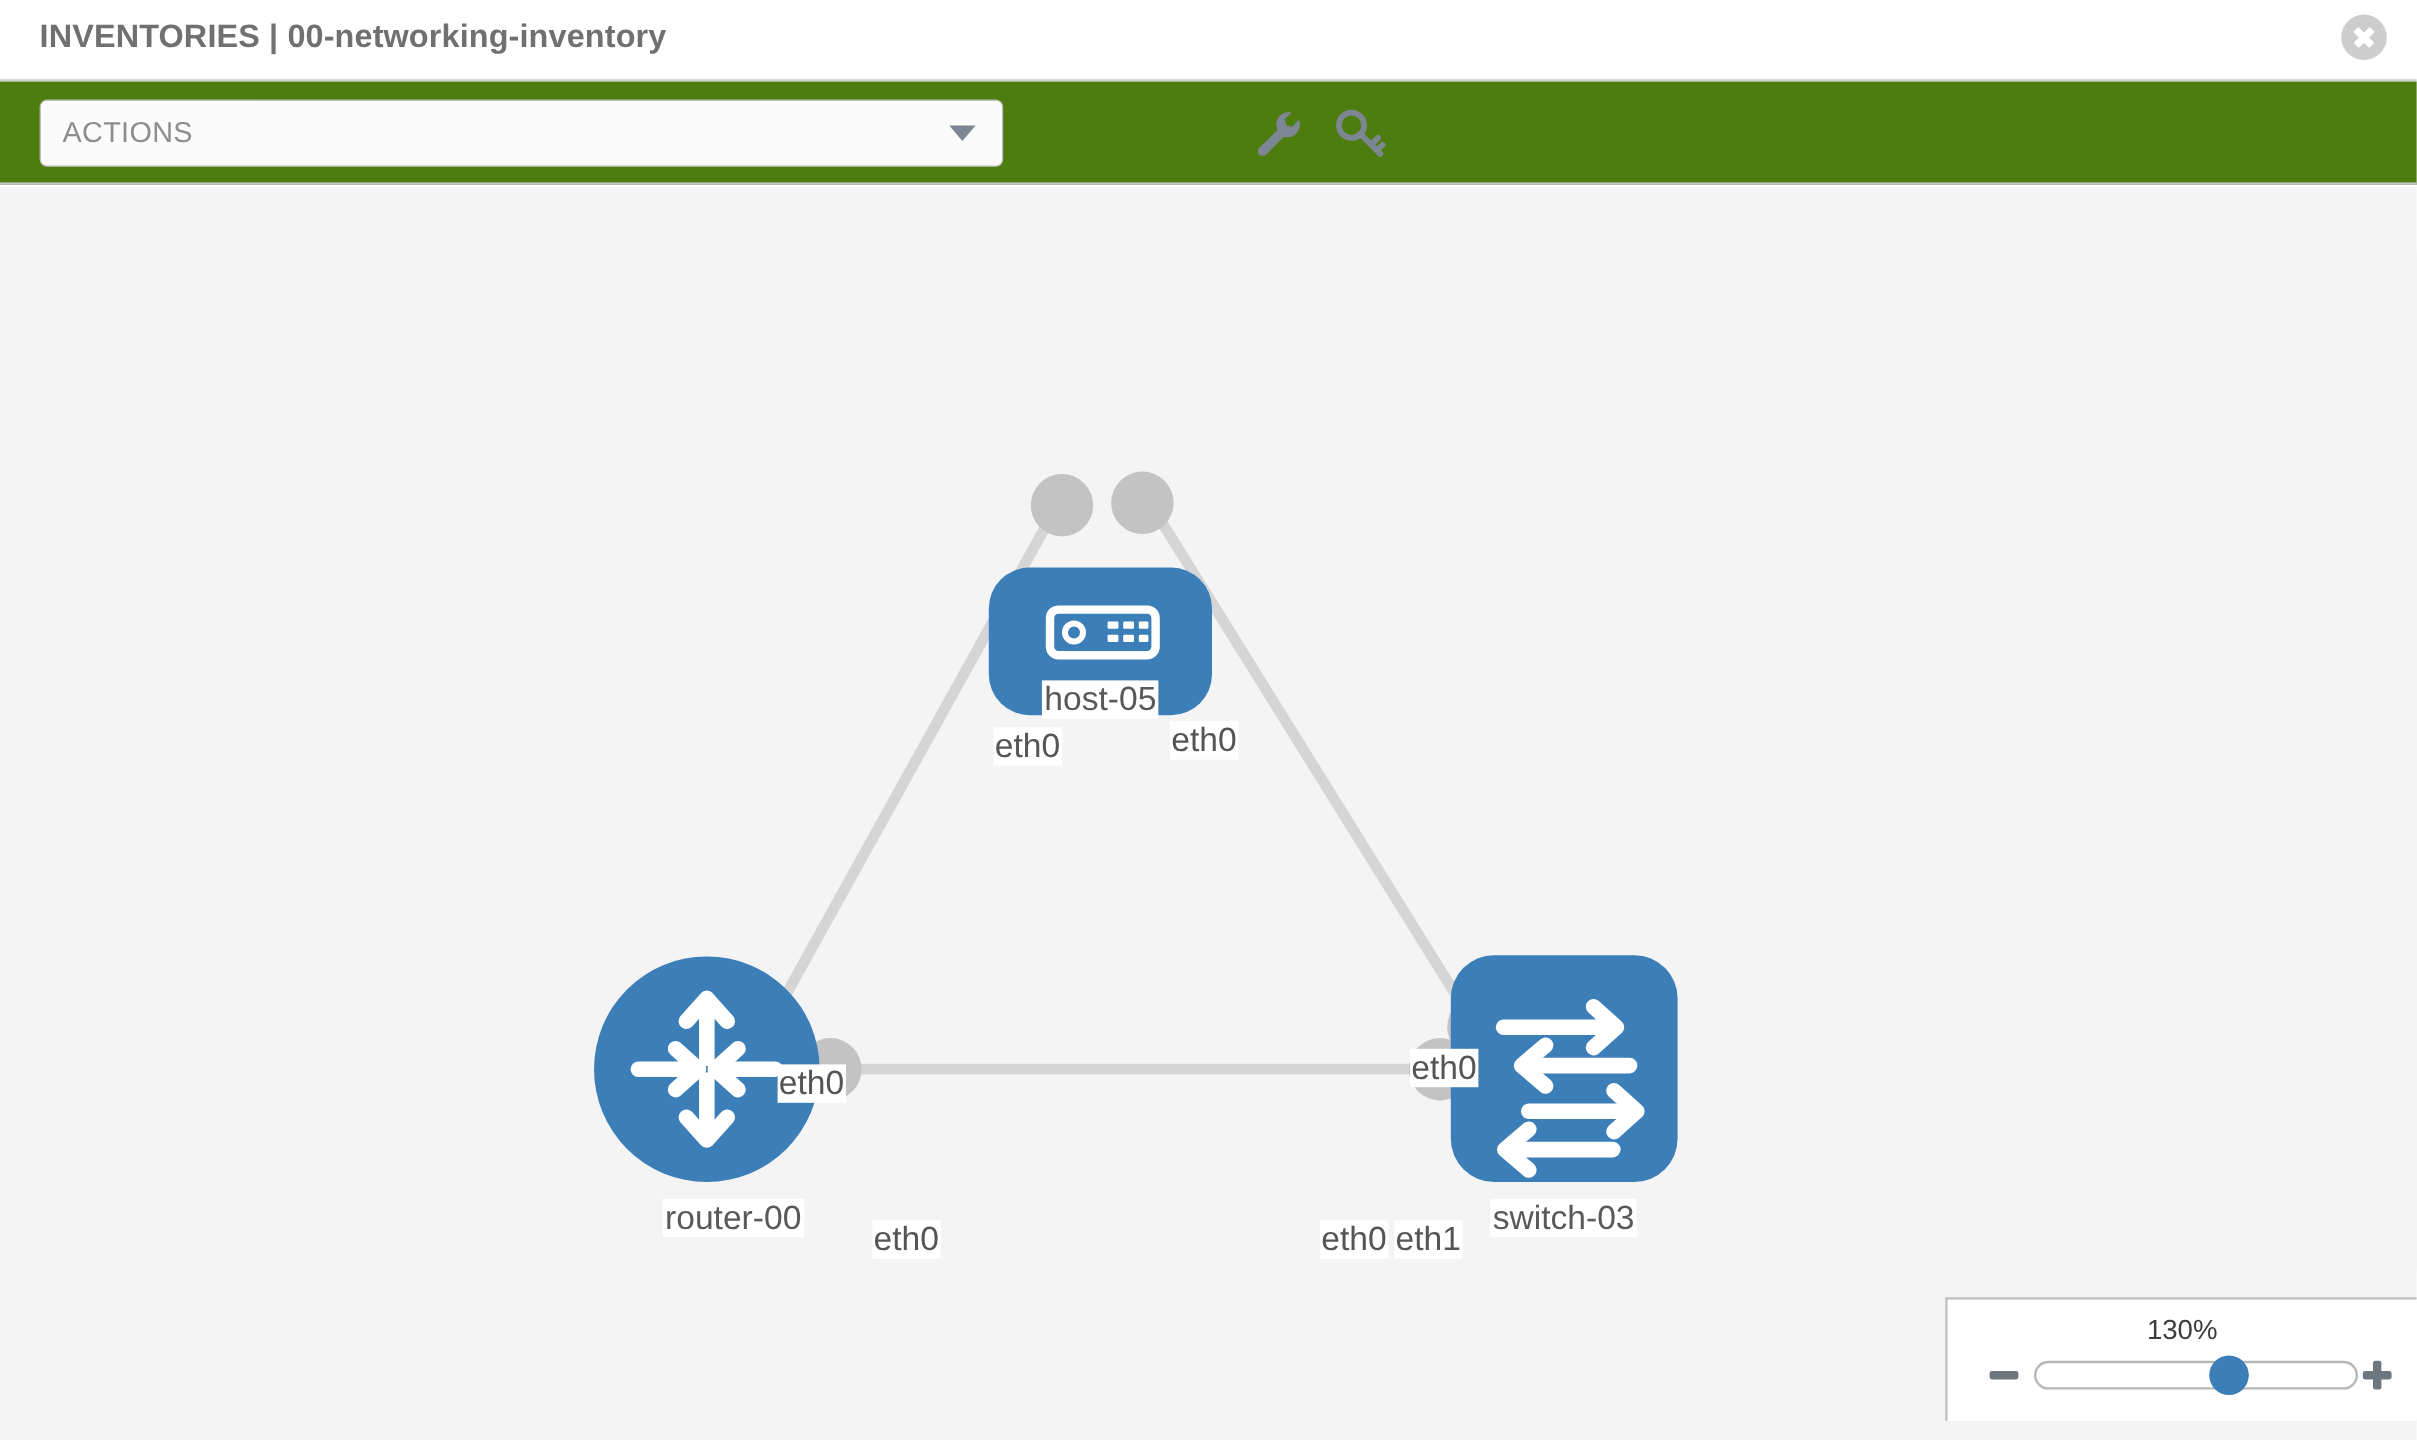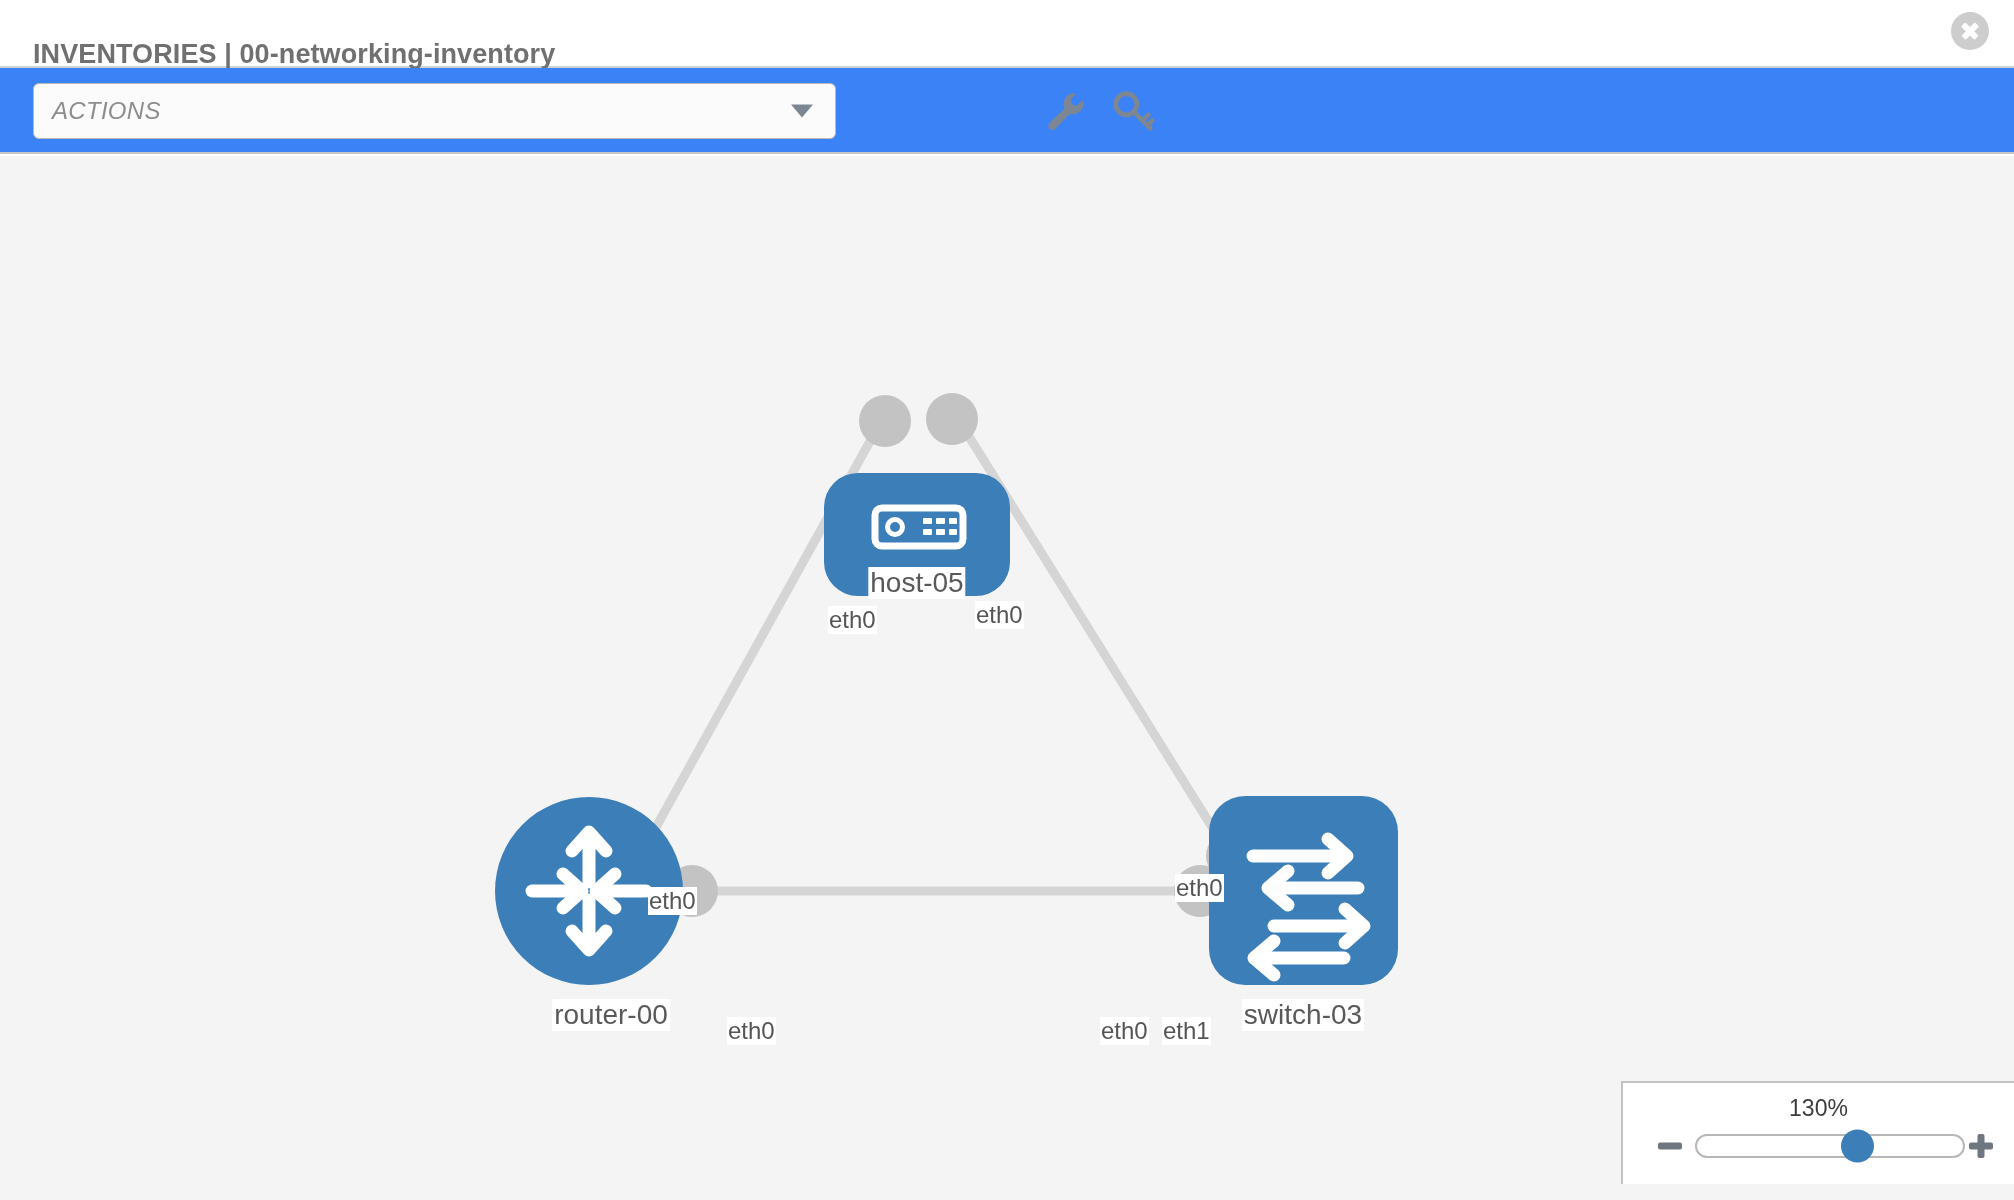--- a/index.html
+++ b/index.html
@@ -29,21 +29,20 @@
   }
   .header-title {
     position: absolute;
     left: 33px;
     top: 15px;
     font-size: 27px;
     font-weight: bold;
     color: #707070;
     letter-spacing: 0.1px;
     white-space: nowrap;
-    margin-top: 24px;
   }
   .close-btn {
     position: absolute;
     right: 25px;
     top: 12px;
     width: 38px;
     height: 38px;
     border-radius: 50%;
     background: #cdcdcd;
     cursor: pointer;
@@ -59,23 +58,22 @@
   }
   .close-btn::before { transform: translate(-50%,-50%) rotate(45deg); }
   .close-btn::after  { transform: translate(-50%,-50%) rotate(-45deg); }
 
   
   .toolbar {
     position: absolute;
     top: 68px; left: 0;
     width: 2014px;
     height: 86px;
-    background: #3b82f6;
+    background: #4d7c0f;
     border-bottom: 2px solid #c6c6c6;
-    font-style: italic;
   }
 
   .actions-select {
     position: absolute;
     left: 33px;
     top: 15px;
     width: 803px;
     height: 56px;
     background: #fbfbfb;
     border: 1.5px solid #b9b9b9;
@@ -153,21 +151,21 @@
     position: absolute;
     font-size: 28px;
     color: #595959;
     background: #ffffff;
     white-space: nowrap;
     padding: 0 2px;
     transform: translateX(-50%);
   }
   .edge-label {
     position: absolute;
-    font-size: 24px;
+    font-size: 28px;
     color: #555555;
     background: #ffffff;
     white-space: nowrap;
     padding: 0 1px;
   }
 
   
   .zoom-panel {
     position: absolute;
     left: 1621px;

